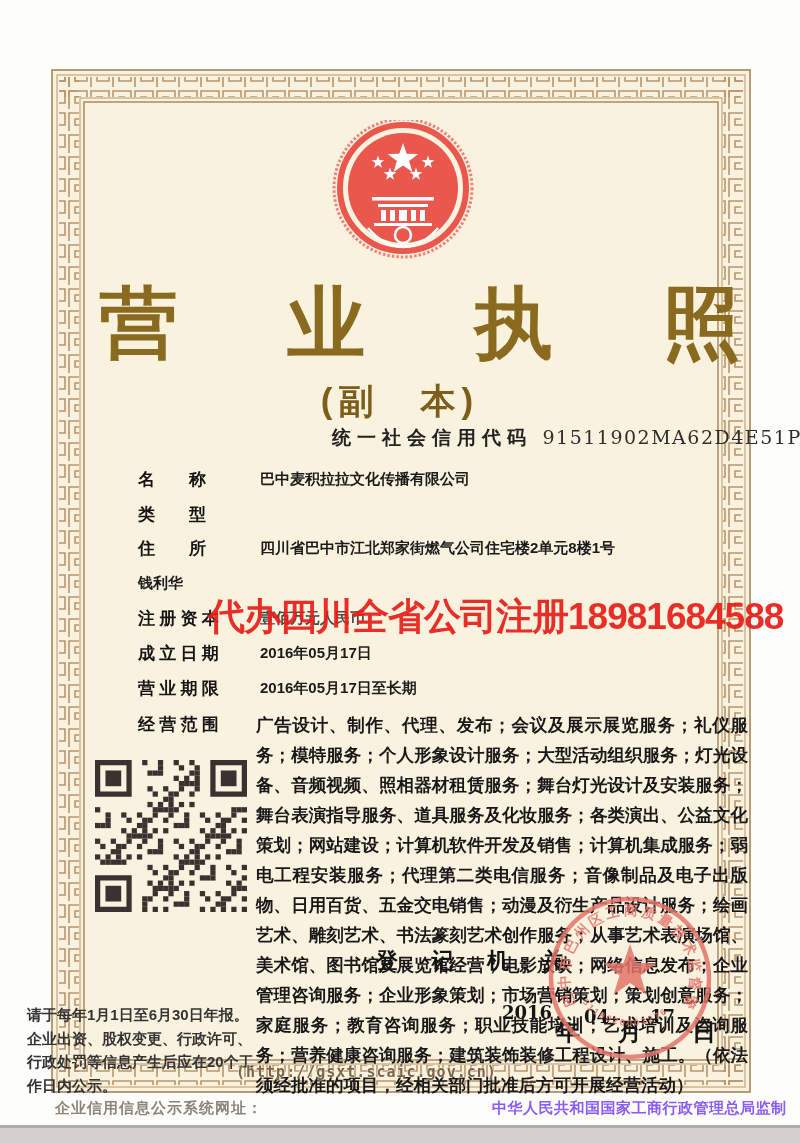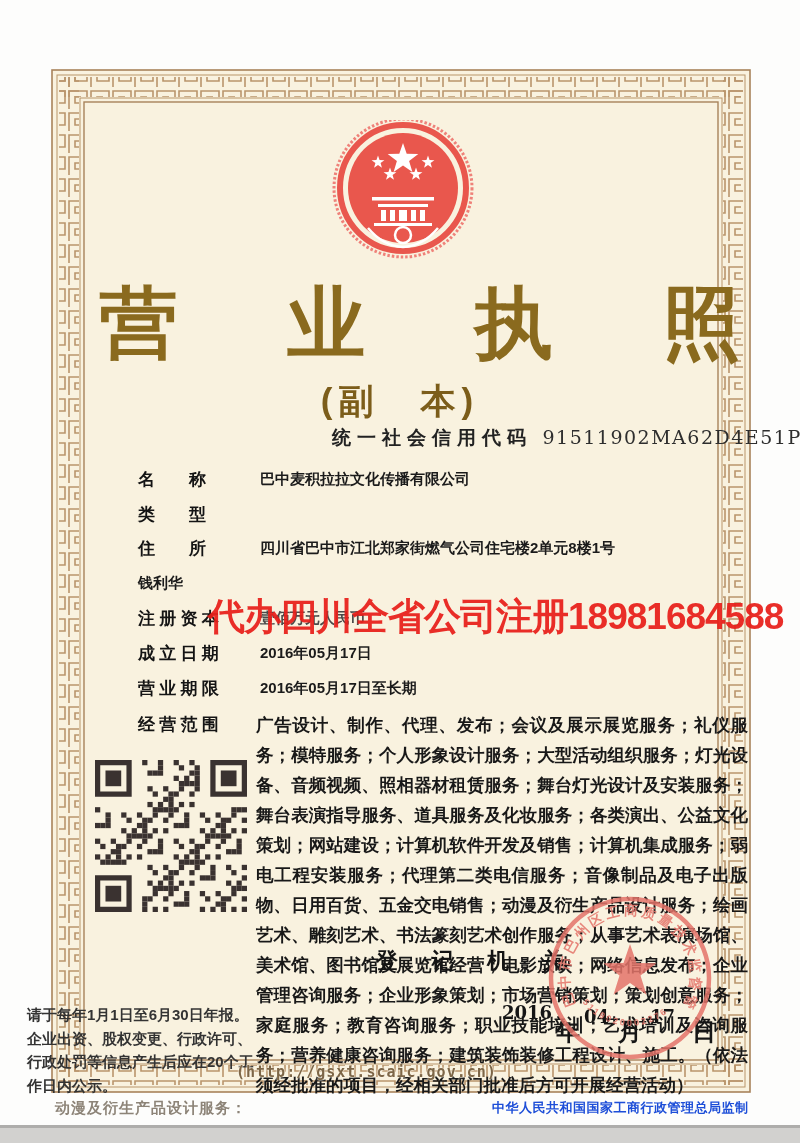--- a/index.html
+++ b/index.html
@@ -53,21 +53,21 @@
   .annotation{left:27px;top:1003px;width:260px;z-index:4;
     font-size:15px;font-weight:700;line-height:23.5px;color:#333;}
   .url-text{
     left:212px;top:1063px;z-index:4;white-space:nowrap;
     font-size:15px;font-weight:700;letter-spacing:1px;color:#7d6647;
     text-shadow:0 0 2px #fdf8ea,0 0 2px #fdf8ea;
     font-family:"DejaVu Sans Mono","Liberation Mono",monospace;
     margin-left:24px;
   }
   .footer-left{left:55px;top:1099px;font-size:15px;letter-spacing:1px;color:#8d8478;font-weight:600;z-index:2;}
-  .footer-right{left:492px;top:1099px;font-size:13px;color:#1d4ed8;font-weight:700;z-index:2;letter-spacing:.5px;}
+  .footer-right{left:492px;top:1099px;font-size:15px;color:#8b5cf6;font-weight:700;z-index:2;letter-spacing:.5px;}
   .bottom-band{left:0;right:0;bottom:0;height:15px;background:#d2d1cf;border-top:3px solid #aeadab;z-index:5;}
   #qr-svg{position:absolute;left:95px;top:760px;z-index:2;}
   #emblem-svg{position:absolute;left:328px;top:120px;z-index:2;}
   #seal-svg{position:absolute;left:538px;top:888px;z-index:5;opacity:.85;}
 </style>
 </head>
 <body>
 
 <svg id="frame-svg" width="800" height="1143" aria-hidden="true">
   <defs>
@@ -392,15 +392,15 @@
 </svg>
 
 <div class="abs annotation">
   <div>请于每年1月1日至6月30日年报。</div>
   <div>企业出资、股权变更、行政许可、</div>
   <div>行政处罚等信息产生后应在20个工</div>
   <div>作日内公示。</div>
 </div>
 
 <div class="abs url-text">(http://gsxt.scaic.gov.cn)</div>
-<div class="abs footer-left">动漫及衍生产品设计服务：</div>
+<div class="abs footer-left">企业信用信息公示系统网址：</div>
 <div class="abs footer-right">中华人民共和国国家工商行政管理总局监制</div>
 <div class="abs bottom-band"></div>
 
 </body></html>

